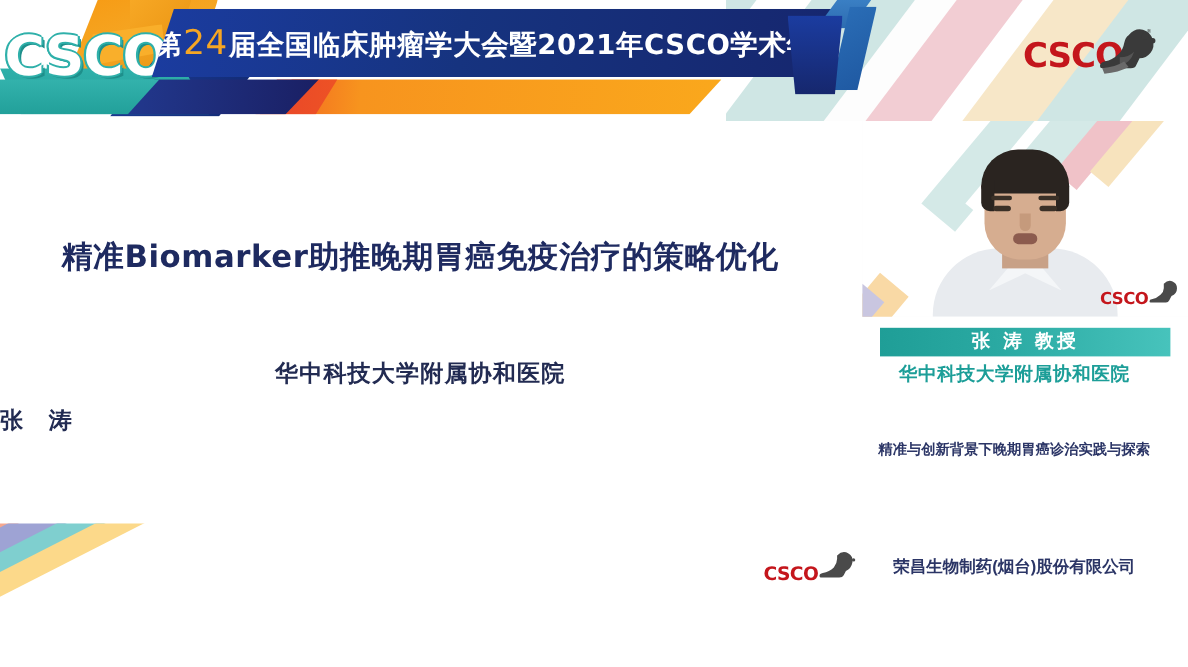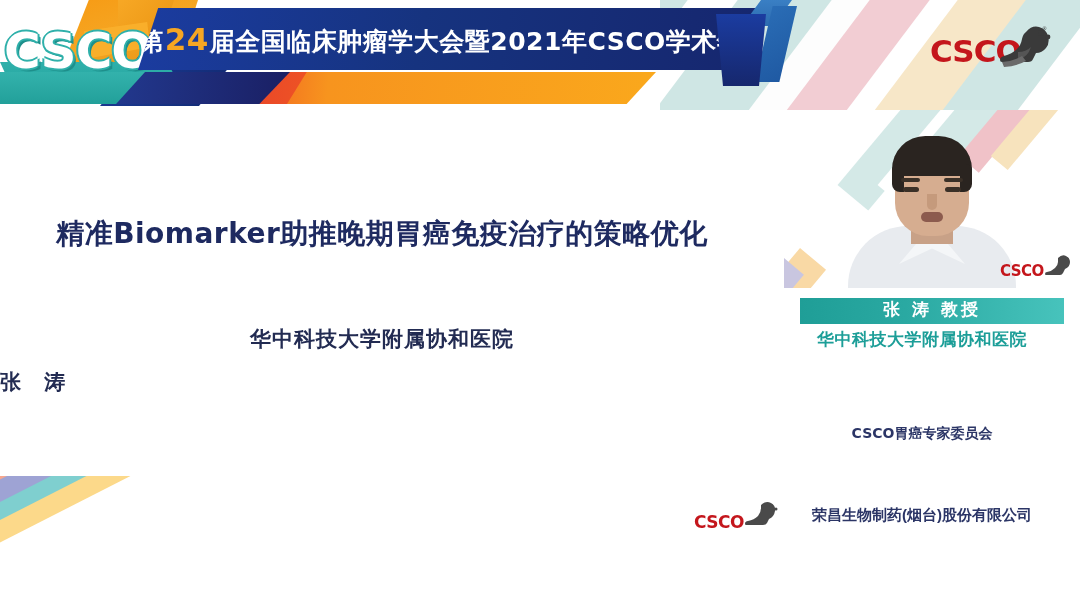--- a/index.html
+++ b/index.html
@@ -107,21 +107,21 @@
     font-size: 25px;
     font-weight: 700;
     color: #ffffff;
     letter-spacing: 0.5px;
     white-space: nowrap;
     font-family: "DejaVu Sans", "Liberation Sans", sans-serif;
   }
   .banner-text .num {
     color: #f6a623;
     font-size: 31px;
-    font-weight: 700;
+    font-weight: 400;
     padding: 0 1px;
   }
   
   .box3d-top {
     position: absolute; left: 742px; top: 0;
     width: 50px; height: 26px;
     background: linear-gradient(180deg, #3a7fc4 0%, #2d6cb0 100%);
     clip-path: polygon(38% 0%, 100% 0%, 62% 100%, 0% 100%);
   }
   .box3d-side {
@@ -462,21 +462,21 @@
             </g>
           </svg>
         </span>
       </div>
     </div>
 
     <div class="name-banner">
       <span class="name-banner-text">张 涛 教授</span>
     </div>
     <div class="panel-affil">华中科技大学附属协和医院</div>
-    <div class="panel-committee">CSCO胃癌专家委员会</div>
+    <div class="panel-topic">精准与创新背景下晚期胃癌诊治实践与探索</div>
     <div class="panel-coorg-name">荣昌生物制药(烟台)股份有限公司</div>
 
     <div class="logo-bottom">
       <div class="word">CSCO</div>
       <span class="beast">
         <svg viewBox="0 0 38 34" width="38" height="34" aria-hidden="true">
           <g fill="#4a4a4a">
             <path d="M19 5 q5-5 10-2 q5 3 4 8 q-1 6-6 8 l-2 4 q-1 2-4 2 l-17 0 q-1 0-1-1.5 q0-2 3-2.5 q6-1 10-5 q3-4 3-8z"></path>
             <circle cx="29" cy="6" r="2"></circle>
             <circle cx="34" cy="9" r="1.5"></circle>

